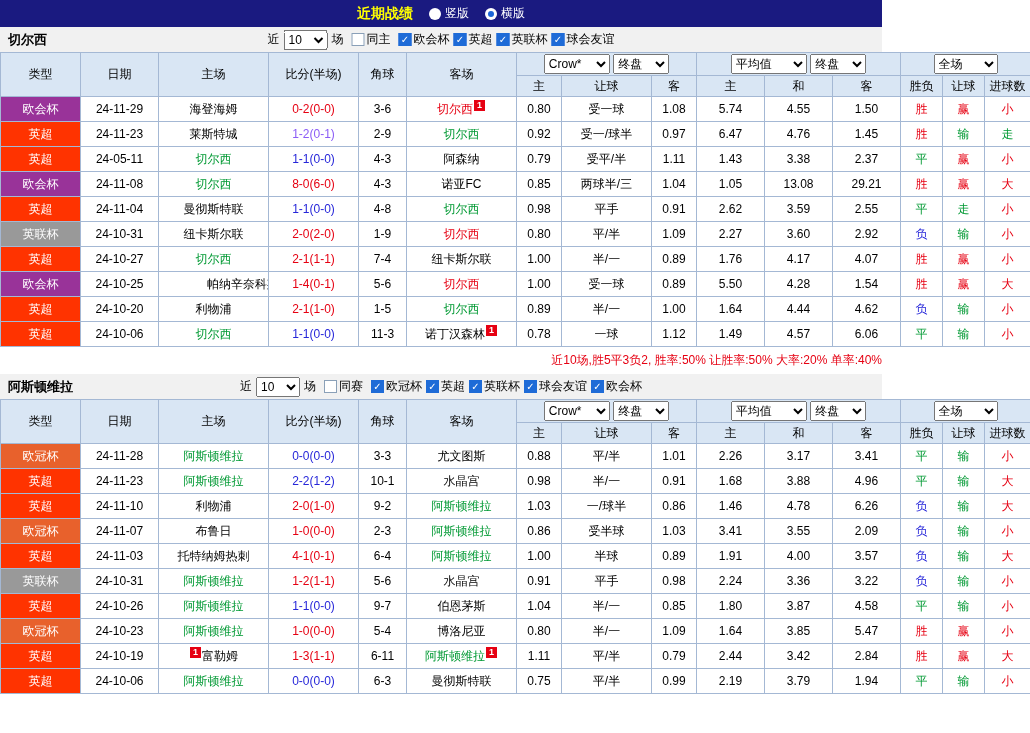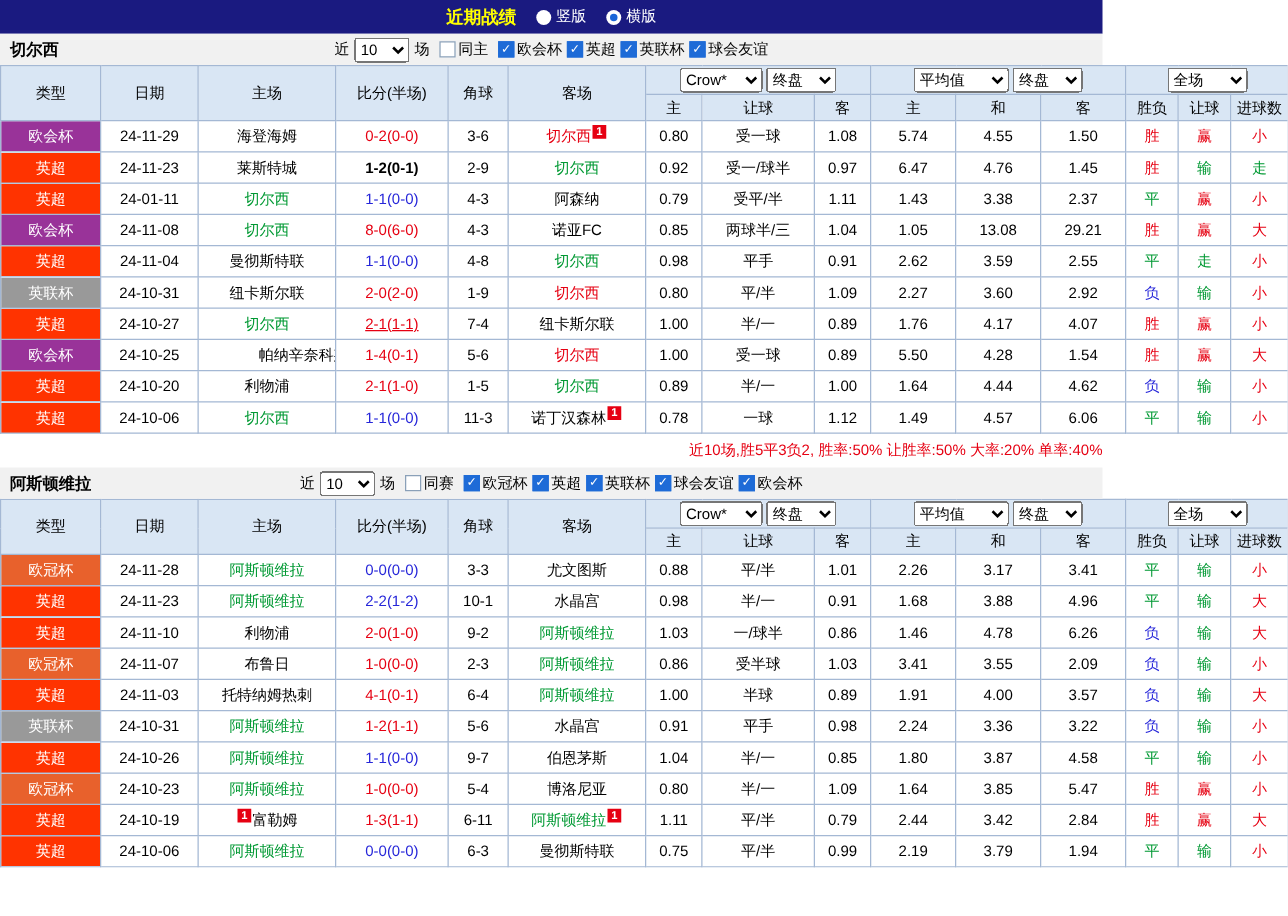--- a/index.html
+++ b/index.html
@@ -145,36 +145,36 @@
             <td>4.55</td>
             <td>1.50</td>
             <td style="color: rgb(230, 0, 18);">胜</td>
             <td style="color: rgb(230, 0, 18);">赢</td>
             <td style="color: rgb(230, 0, 18);">小</td>
           </tr>
           <tr>
             <td style="background: rgb(255, 51, 0); color: rgb(255, 255, 255);">英超</td>
             <td>24-11-23</td>
             <td><span style="color: rgb(0, 0, 0);">莱斯特城</span></td>
-            <td style="color: #000000; font-weight: bold;">1-2(0-1)</td>
+            <td style="color: #8b5cf6;">1-2(0-1)</td>
             <td>2-9</td>
             <td><span style="color: rgb(0, 153, 51);">切尔西</span></td>
             <td>0.92</td>
             <td>受一/球半</td>
             <td>0.97</td>
             <td>6.47</td>
             <td>4.76</td>
             <td>1.45</td>
             <td style="color: rgb(230, 0, 18);">胜</td>
             <td style="color: rgb(0, 153, 51);">输</td>
             <td style="color: rgb(0, 153, 51);">走</td>
           </tr>
           <tr>
             <td style="background: rgb(255, 51, 0); color: rgb(255, 255, 255);">英超</td>
-            <td>24-01-11</td>
+            <td>24-05-11</td>
             <td><span style="color: rgb(0, 153, 51);">切尔西</span></td>
             <td style="color: rgb(38, 38, 217);">1-1(0-0)</td>
             <td>4-3</td>
             <td><span style="color: rgb(0, 0, 0);">阿森纳</span></td>
             <td>0.79</td>
             <td>受平/半</td>
             <td>1.11</td>
             <td>1.43</td>
             <td>3.38</td>
             <td>2.37</td>
@@ -230,21 +230,21 @@
             <td>3.60</td>
             <td>2.92</td>
             <td style="color: rgb(38, 38, 217);">负</td>
             <td style="color: rgb(0, 153, 51);">输</td>
             <td style="color: rgb(230, 0, 18);">小</td>
           </tr>
           <tr>
             <td style="background: rgb(255, 51, 0); color: rgb(255, 255, 255);">英超</td>
             <td>24-10-27</td>
             <td><span style="color: rgb(0, 153, 51);">切尔西</span></td>
-            <td style="color: rgb(230, 0, 18); text-decoration: underline;">2-1(1-1)</td>
+            <td style="color: rgb(230, 0, 18);">2-1(1-1)</td>
             <td>7-4</td>
             <td><span style="color: rgb(0, 0, 0);">纽卡斯尔联</span></td>
             <td>1.00</td>
             <td>半/一</td>
             <td>0.89</td>
             <td>1.76</td>
             <td>4.17</td>
             <td>4.07</td>
             <td style="color: rgb(230, 0, 18);">胜</td>
             <td style="color: rgb(230, 0, 18);">赢</td>

